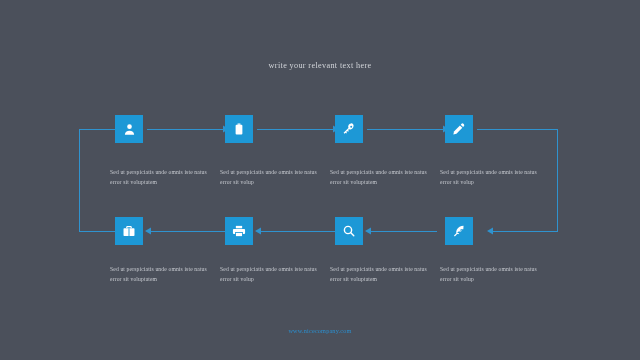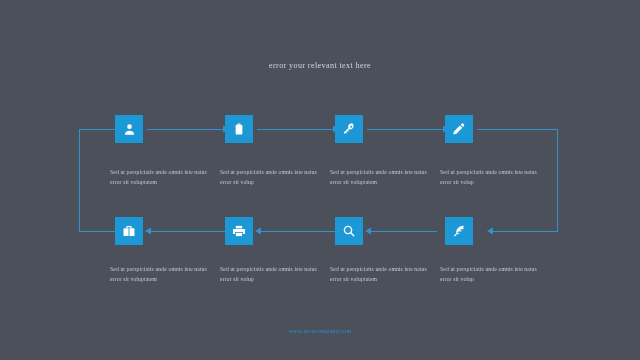--- a/index.html
+++ b/index.html
@@ -74,21 +74,21 @@
     font-size: 6.2px;
     letter-spacing: 0.2px;
     font-family: "Liberation Serif", serif;
   }
 </style>
 </head>
 <body>
 
 <div id="slide">
 
-  <div class="title">error your relevant text here</div>
+  <div class="title">write your relevant text here</div>
 
   <svg class="wires" viewBox="0 0 640 360" width="640" height="360">
     <g stroke="#2f93cf" stroke-width="1" fill="none" shape-rendering="crispEdges">
 
       <path d="M 119 231 L 79 231 L 79 129 L 115 129"></path>
 
       <path d="M 147 129 L 227 129"></path>
       <path d="M 257 129 L 337 129"></path>
       <path d="M 367 129 L 447 129"></path>
 

